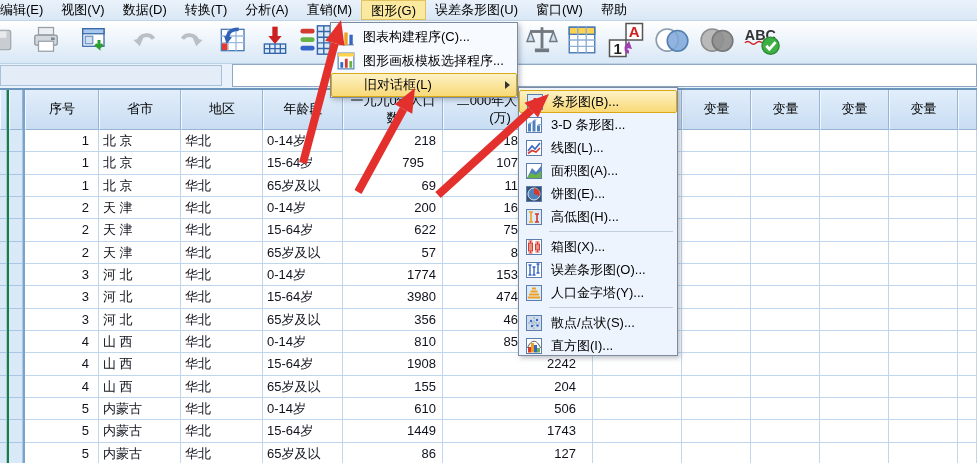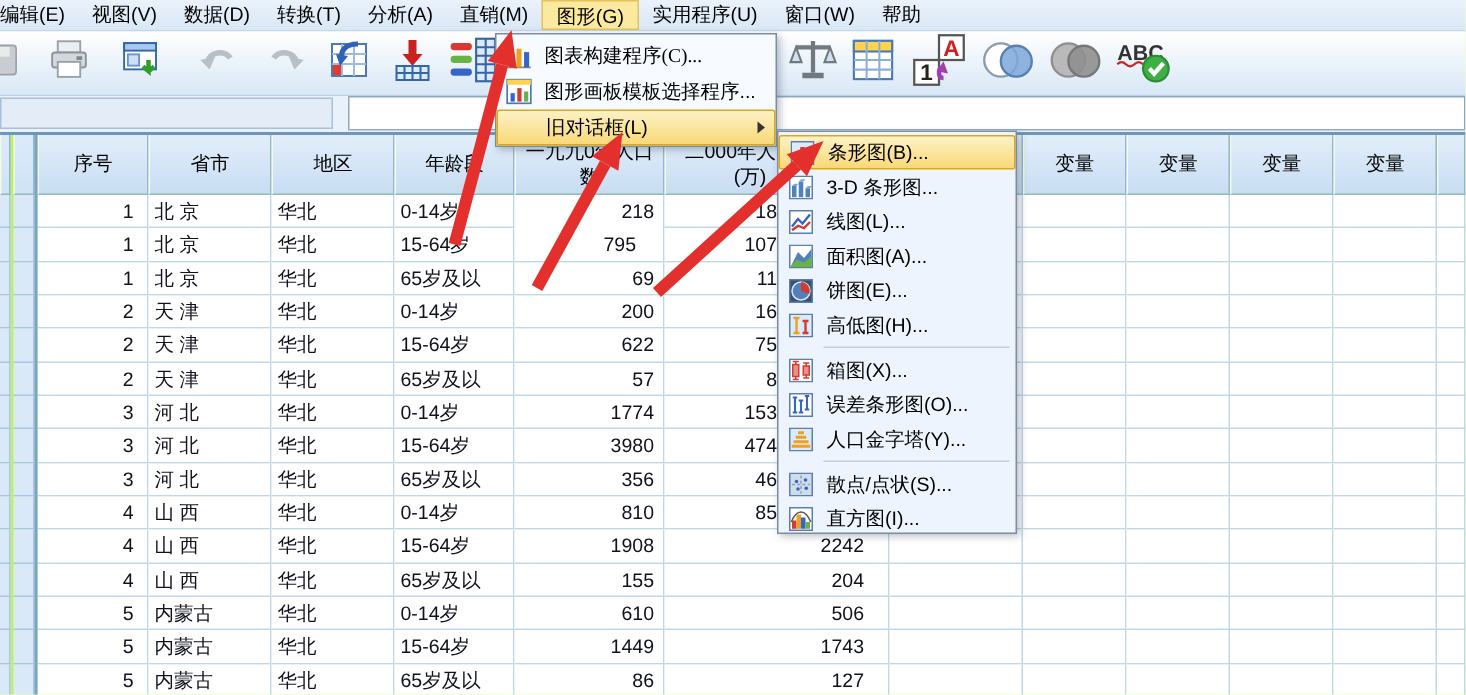--- a/index.html
+++ b/index.html
@@ -22,21 +22,21 @@
     align-items:center; justify-content:center; }
 
   
   #editrow { position:absolute; left:0; top:64px; width:977px; height:24px; background:#e9f1fa; }
   #cellref { position:absolute; left:0; top:1px; width:222px; height:21px;
     background:#e3ecf7; border:1px solid #a9c0da; }
   #celleditor { position:absolute; left:232px; top:0; width:745px; height:23px;
     background:#fff; border:1px solid #8fa8c4; }
 
   
-  #sheet { position:absolute; left:0; top:88px; width:977px; height:375px; background:#bef264;
+  #sheet { position:absolute; left:0; top:88px; width:977px; height:375px; background:#15803d;
     border-top:2px solid #6d96bd; }
   .hcell { position:absolute; height:40px; background:linear-gradient(#e2eefb,#c8ddf2);
     border-right:1px solid #96b5d6; border-bottom:1px solid #96b5d6; border-left:1px solid #f2f8fe;
     font-size:13px; line-height:1.25; color:#000; display:flex; align-items:center;
     justify-content:center; text-align:center; white-space:pre-line; overflow:hidden; }
   .hcell.hc6 { padding-right:36px; }
   .hcell.rowhdr { background:linear-gradient(#dcebfa,#cfe3f5); }
   .cell { position:absolute; background:#fff; border-right:1px solid #bfd7ec;
     border-bottom:1px solid #bfd7ec; font-size:13px; color:#10121c;
     overflow:hidden; white-space:nowrap; }
@@ -68,21 +68,21 @@
 
 <div id="stage">
   <div id="menubar">
       <span class="mb-item">编辑(E)</span>
       <span class="mb-item">视图(V)</span>
       <span class="mb-item">数据(D)</span>
       <span class="mb-item">转换(T)</span>
       <span class="mb-item">分析(A)</span>
       <span class="mb-item">直销(M)</span>
       <span class="mb-item hl">图形(G)</span>
-      <span class="mb-item">实用程序(U)</span>
+      <span class="mb-item">误差条形图(U)</span>
       <span class="mb-item">窗口(W)</span>
       <span class="mb-item">帮助</span>
     </div>
   <div id="toolbar">
       <div class="tbtn" style="left: -8px;">
         <span><svg width="26" height="26" viewBox="0 0 24 24" style="margin-left:-18px">
             <rect x="3" y="3" width="18" height="18" rx="2" fill="#c9ccd1" stroke="#9aa0a8"></rect>
             <rect x="7" y="4" width="10" height="6" fill="#e8eaec"></rect>
           </svg></span>
       </div>
@@ -413,21 +413,21 @@
       <div class="cell" style="left: 958px; width: 19px; top: 218.66px; height: 22.33px; line-height: 21px;"></div>
       <div class="cell" style="left: 958px; width: 19px; top: 241px; height: 22.33px; line-height: 21px;"></div>
       <div class="cell" style="left: 958px; width: 19px; top: 263.33px; height: 22.33px; line-height: 21px;"></div>
       <div class="cell" style="left: 958px; width: 19px; top: 285.66px; height: 22.33px; line-height: 21px;"></div>
       <div class="cell" style="left: 958px; width: 19px; top: 308px; height: 22.33px; line-height: 21px;"></div>
       <div class="cell" style="left: 958px; width: 19px; top: 330.33px; height: 22.33px; line-height: 21px;"></div>
       <div class="cell" style="left: 958px; width: 19px; top: 352.66px; height: 22.33px; line-height: 21px;"></div>
       <div class="darkline" style="left: 23px; top: 0px; height: 375px;"></div>
     </div>
   <div id="mainmenu" class="menu-panel">
-      <div class="menu-item" style="height: 24px; font-family: Liberation Serif, serif;">
+      <div class="menu-item" style="height: 24px;">
         <span class="mi-icon">
           <svg width="18" height="18" viewBox="0 0 16 16">
             <path d="M1 15 h14" stroke="#888" stroke-width="1"></path>
             <rect x="2" y="8" width="3" height="7" fill="#d33a30"></rect>
             <rect x="6.5" y="4" width="3" height="11" fill="#f0a020"></rect>
             <rect x="11" y="6" width="3" height="9" fill="#3465c8"></rect>
           </svg>
         </span>
         <span>图表构建程序(C)...</span>
       </div>

